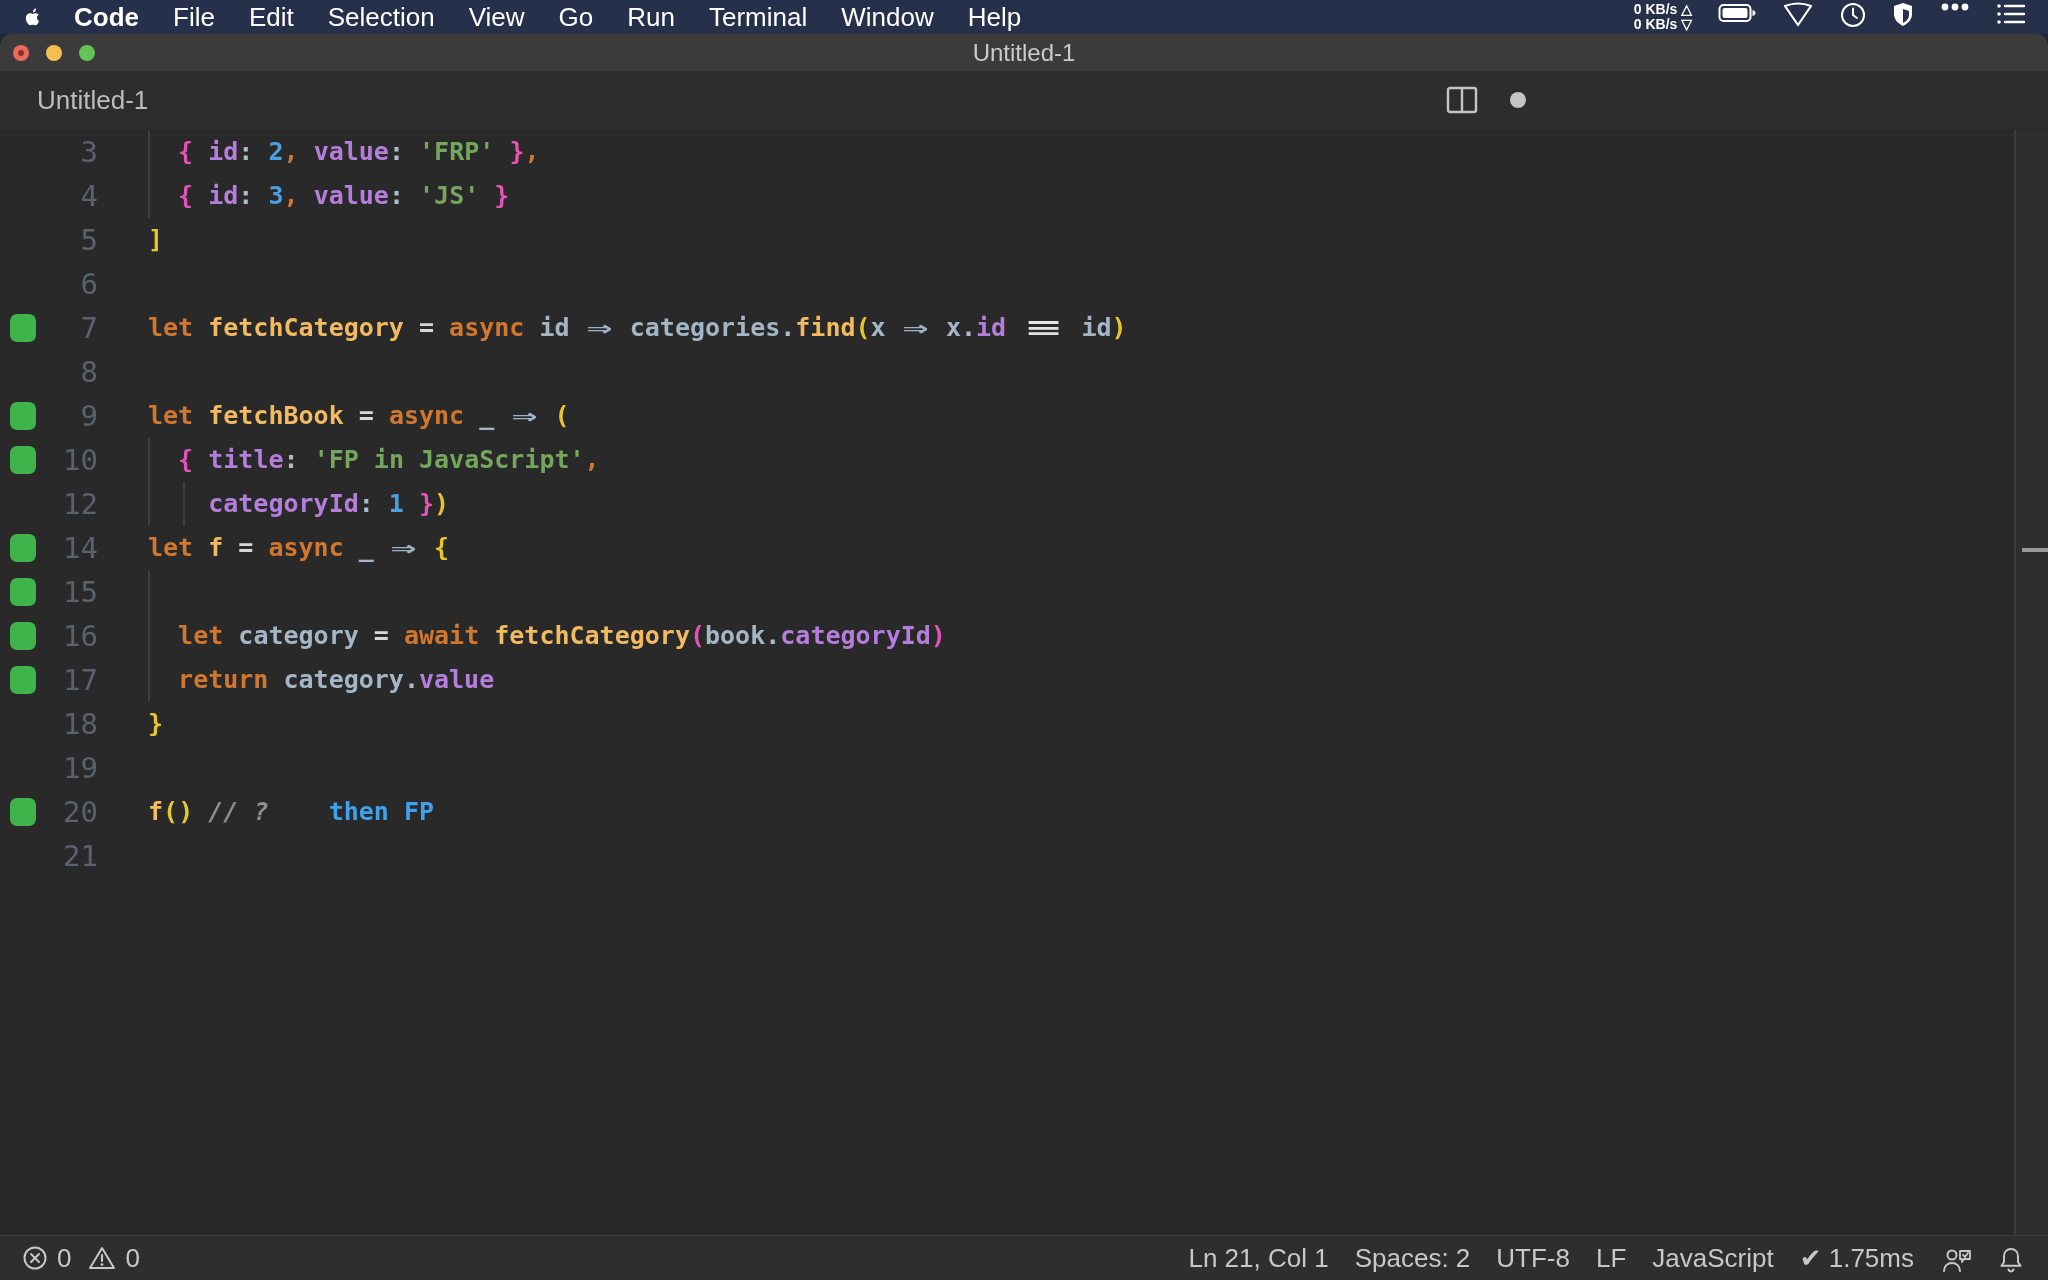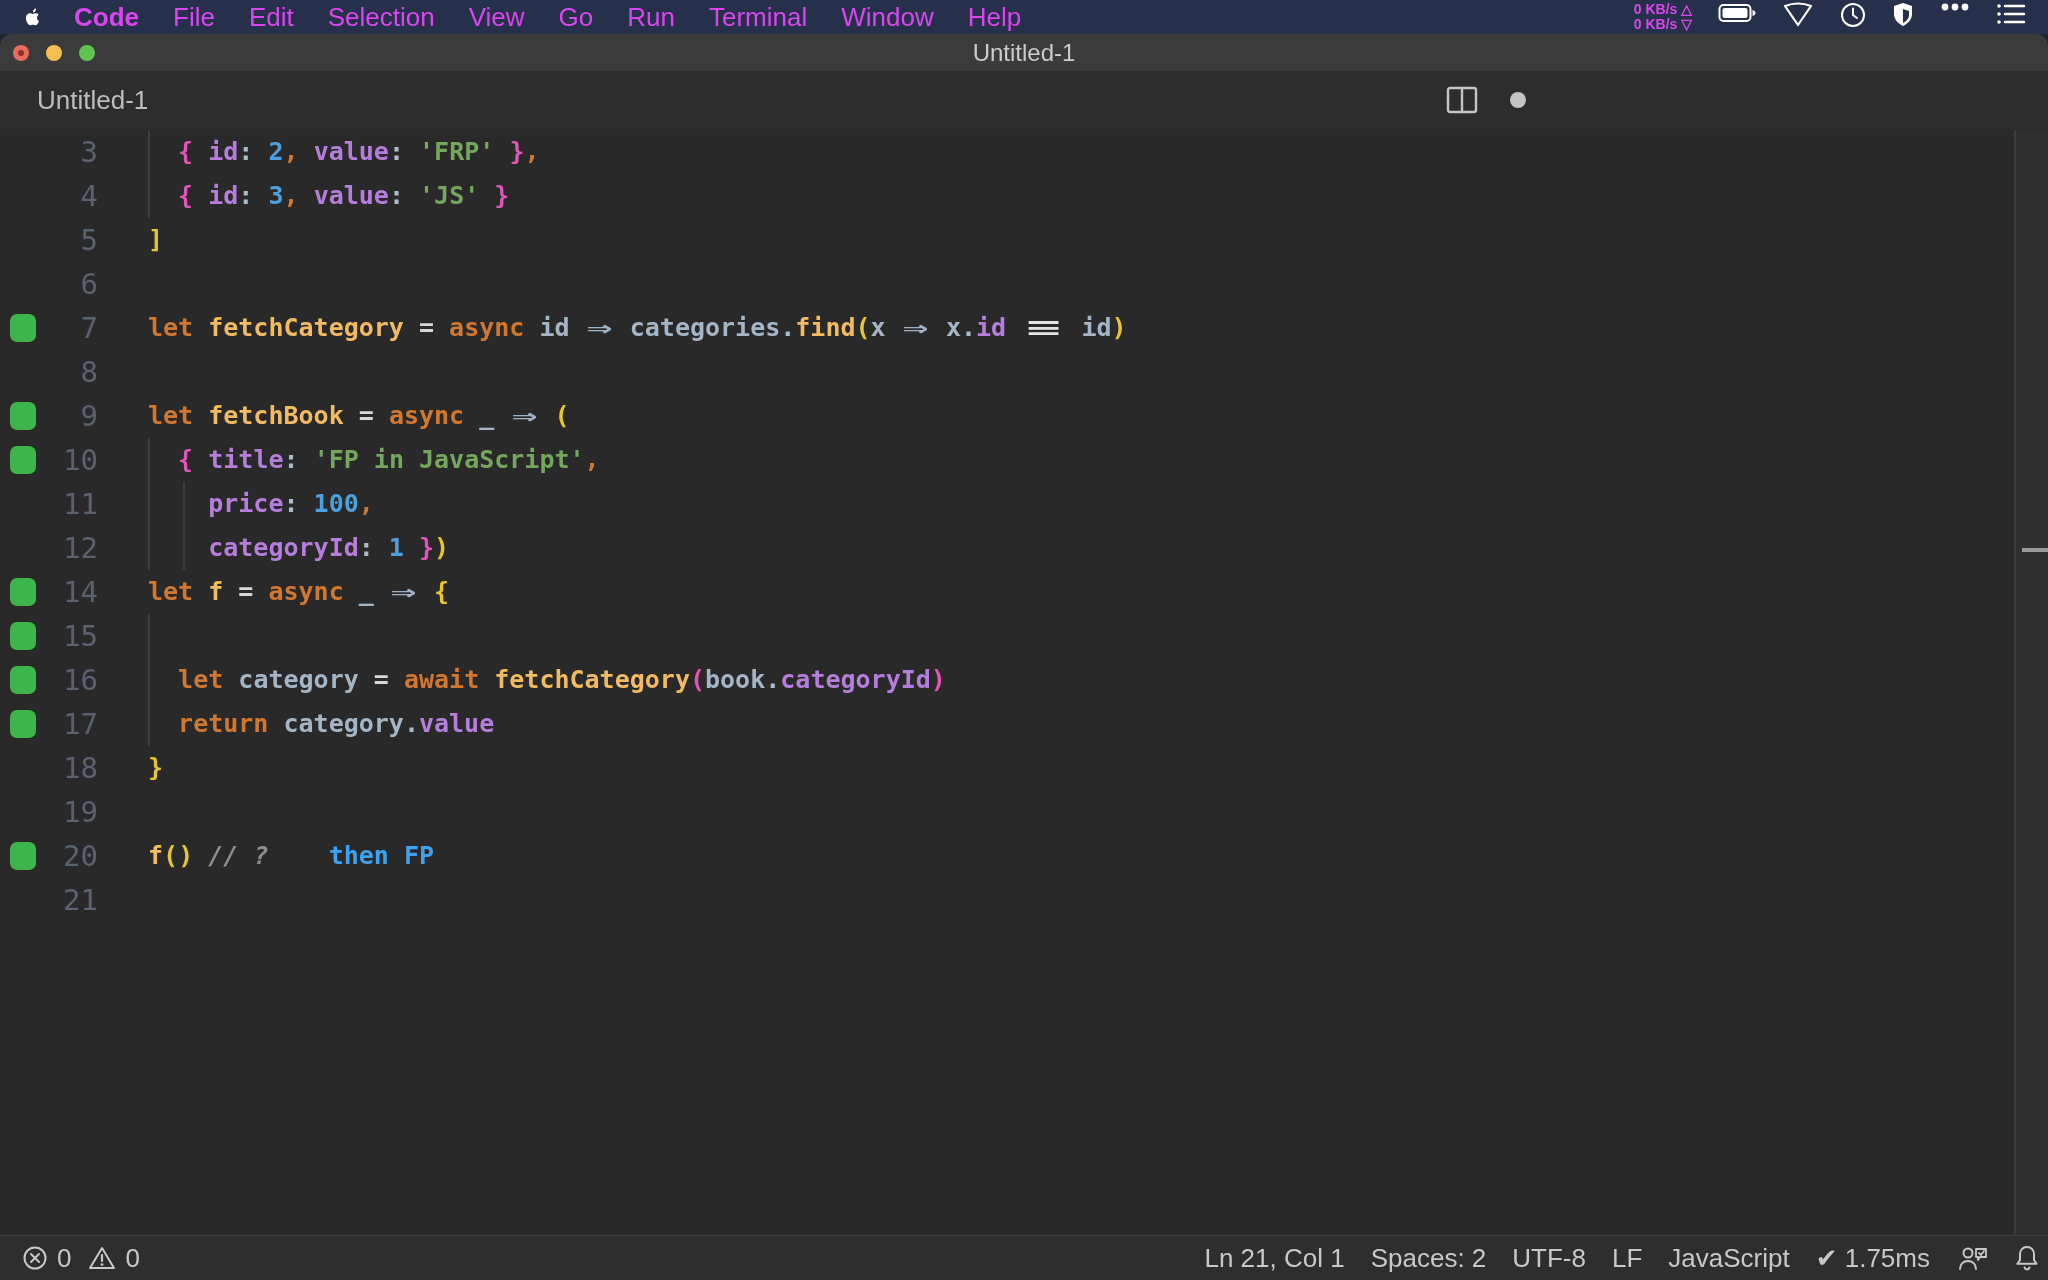--- a/index.html
+++ b/index.html
@@ -4,21 +4,21 @@
 <style>
   * { box-sizing: border-box; }
   html,body { margin:0; padding:0; }
   body {
     width:2048px; height:1280px; position:relative; overflow:hidden;
     background:#1d2637; font-family:"Liberation Sans", sans-serif;
   }
 
   
   .menubar { position:absolute; top:0; left:0; right:0; height:34px;
-    background:#26304b; display:flex; align-items:center; padding:0 22px; color:#d946ef; }
+    background:#26304b; display:flex; align-items:center; padding:0 22px; color:#ffffff; }
   .apple { width:22px; height:24px; display:flex; align-items:center; }
   .menu-items { display:flex; gap:34px; margin-left:30px; font-size:26px; line-height:34px; }
   .menu-item.app { font-weight:700; }
   .menu-right { margin-left:auto; display:flex; align-items:flex-start; gap:26px; }
   .net { text-align:right; font-size:14px; line-height:15px; font-weight:700; white-space:nowrap; }
   .mb-icon { display:flex; align-items:center; }
 
   
   .window { position:absolute; top:34px; left:0; right:0; bottom:0;
     border-radius:12px 12px 0 0; overflow:hidden; background:#292929; }
@@ -72,21 +72,21 @@
 
   .overview-area { position:absolute; top:96px; bottom:45px; left:2016px; right:0; background:#2e2e2e; }
   .overview-line { position:absolute; top:96px; bottom:45px; left:2014px; width:2px; background:#3c3c3c; }
   .ruler-cursor { position:absolute; top:514px; left:2022px; width:26px; height:4px; background:#9a9a9a; }
 
   
   .statusbar { position:absolute; left:0; right:0; bottom:0; height:45px; background:#2e2e2e;
     border-top:1px solid #3d3d3d; display:flex; justify-content:space-between; align-items:center;
     color:#c8c8c8; font-size:26px; }
   .sb-left { display:flex; align-items:center; gap:9px; padding-left:22px; }
-  .sb-right { display:flex; align-items:center; gap:26px; padding-right:8px; }
+  .sb-right { display:flex; align-items:flex-end; gap:26px; padding-right:24px; }
   .sb-items { display:contents; }
   .sb-item { white-space:nowrap; }
   .sb-icon { display:flex; align-items:center; }
 </style>
 </head>
 <body>
 
 <div class="menubar">
   <span class="apple">
     <svg viewBox="0 0 24 24" width="22" height="24">
@@ -215,26 +215,20 @@
           <div class="lnum">9</div>
           <div class="code"><span class="t-kw">let</span><span class="t-ws"> </span><span class="t-fn">fetchBook</span><span class="t-ws"> </span><span class="t-op">=</span><span class="t-ws"> </span><span class="t-kw">async</span><span class="t-ws"> </span><span class="t-vr">_</span><span class="t-ws"> </span><span class="t-ar"><span class="stretch">⇒</span></span><span class="t-ws"> </span><span class="t-yb">(</span></div>
         </div>
         <div class="row">
           <div class="mark"></div>
           <div class="lnum">10</div>
           <div class="guide" style="left: 148px;"></div>
           <div class="code"><span class="t-ws">  </span><span class="t-pk">{</span><span class="t-ws"> </span><span class="t-pr">title</span><span class="t-pu">:</span><span class="t-ws"> </span><span class="t-st">'FP in JavaScript'</span><span class="t-kw">,</span></div>
         </div>
         <div class="row">
-          <div class="lnum">11</div>
-          <div class="guide" style="left: 148px;"></div>
-          <div class="guide" style="left: 183px;"></div>
-          <div class="code"><span class="t-ws">    </span><span class="t-pr">price</span><span class="t-pu">:</span><span class="t-ws"> </span><span class="t-nm">100</span><span class="t-kw">,</span></div>
-        </div>
-        <div class="row">
           <div class="lnum">12</div>
           <div class="guide" style="left: 148px;"></div>
           <div class="guide" style="left: 183px;"></div>
           <div class="code"><span class="t-ws">    </span><span class="t-pr">categoryId</span><span class="t-pu">:</span><span class="t-ws"> </span><span class="t-nm">1</span><span class="t-ws"> </span><span class="t-pk">}</span><span class="t-yb">)</span></div>
         </div>
         <div class="row">
           <div class="mark"></div>
           <div class="lnum">14</div>
           <div class="code"><span class="t-kw">let</span><span class="t-ws"> </span><span class="t-fn">f</span><span class="t-ws"> </span><span class="t-op">=</span><span class="t-ws"> </span><span class="t-kw">async</span><span class="t-ws"> </span><span class="t-vr">_</span><span class="t-ws"> </span><span class="t-ar"><span class="stretch">⇒</span></span><span class="t-ws"> </span><span class="t-yb">{</span></div>
         </div>

